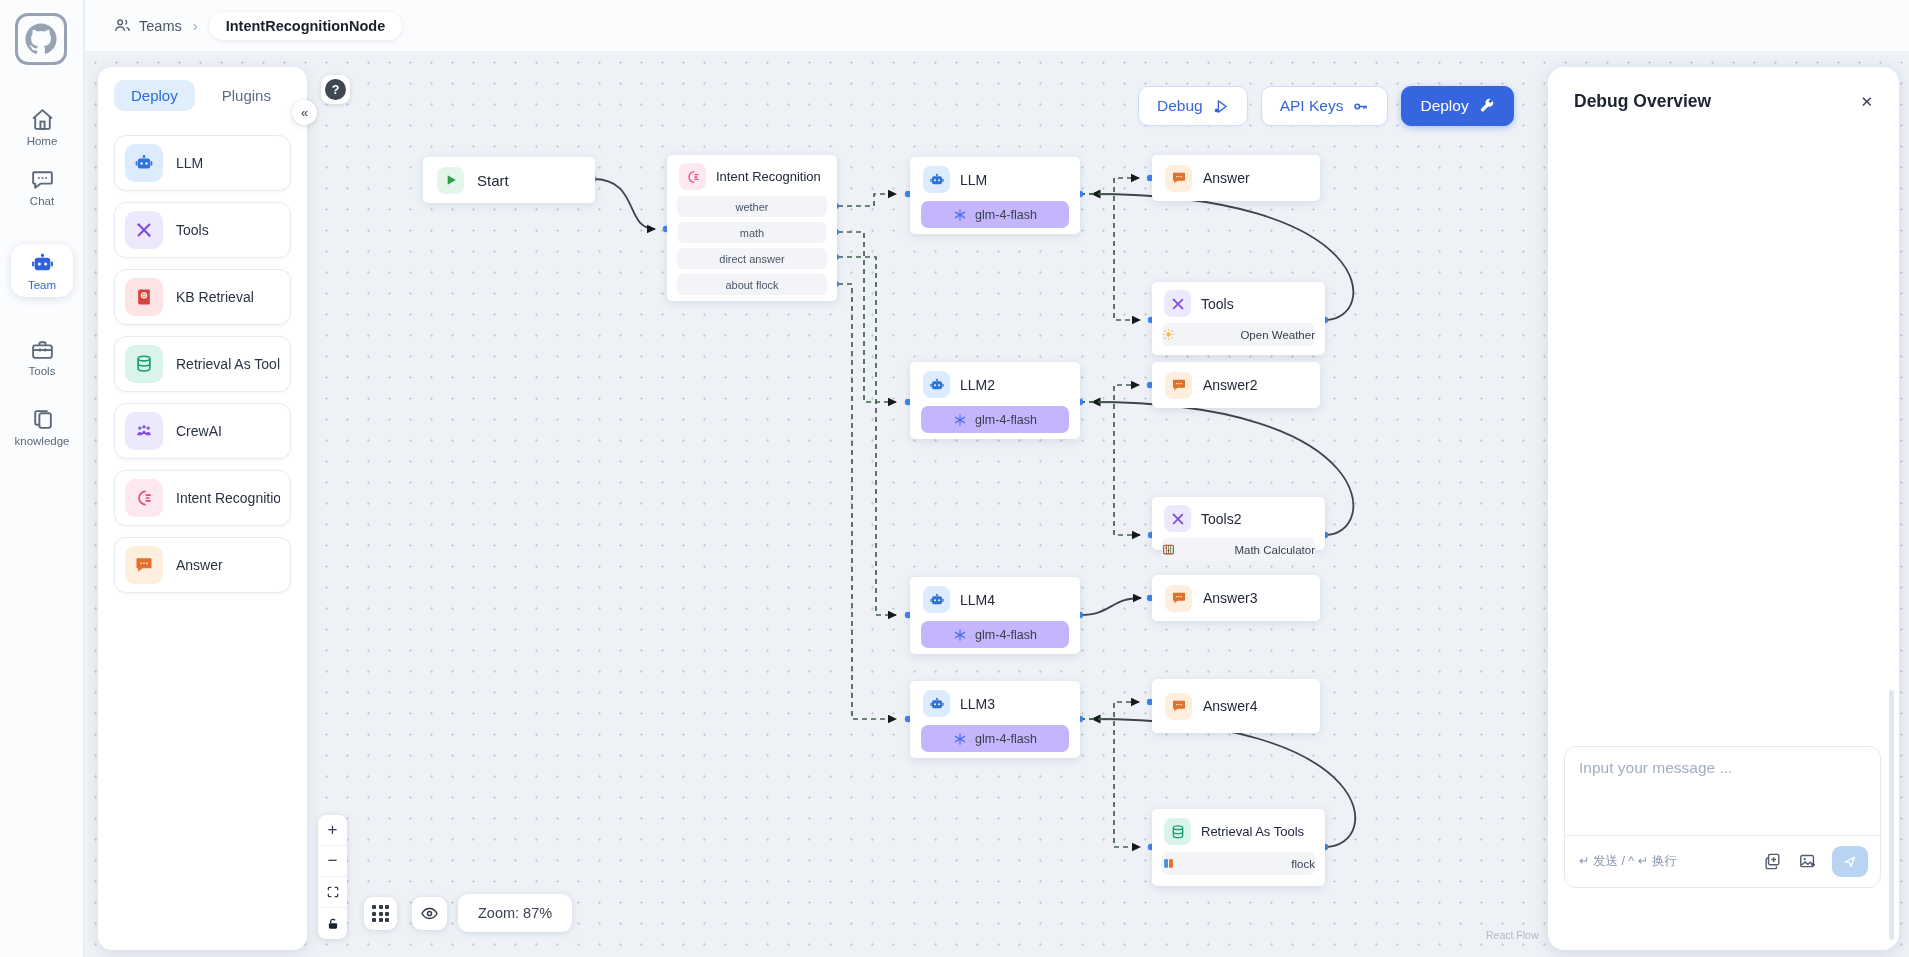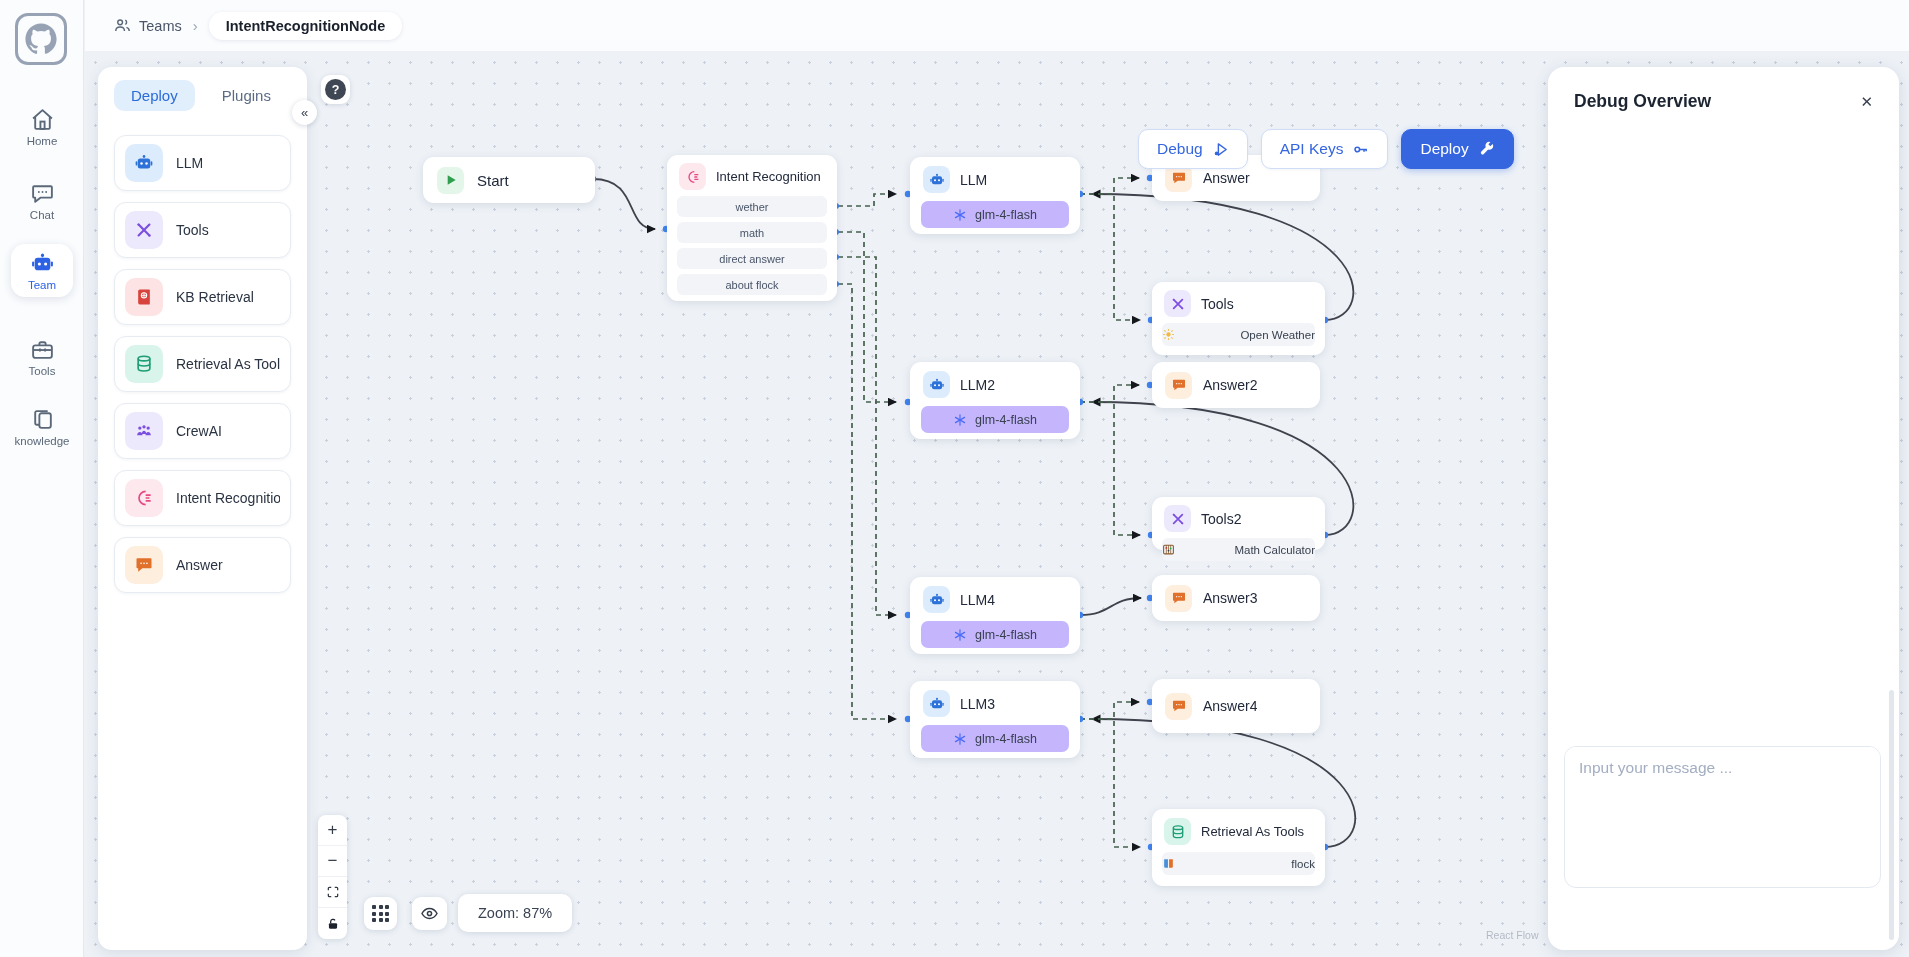--- a/index.html
+++ b/index.html
@@ -31,21 +31,21 @@
 
   
   .canvas { position:absolute; left:85px; top:52px; right:0; bottom:0; background:#eef2f7;
             background-image:radial-gradient(circle,#c8d0dc 1.1px,transparent 1.1px); background-size:21px 21px; }
   .edges { position:absolute; left:0; top:0; z-index:2; pointer-events:none; }
   .edges path.solid  { fill:none; stroke:#40434c; stroke-width:1.8px; }
   .edges path.dashed { fill:none; stroke:#44604c; stroke-width:1.7px; stroke-dasharray:5 4; }
   .edges circle.handle { fill:#3f83f0; }
 
   
-  .node { position:absolute; background:#fff; border-radius:11px; box-shadow:0 2px 9px rgba(45,62,96,.13);
+  .node { position:absolute; background:#fff; border-radius:5px; box-shadow:0 2px 9px rgba(45,62,96,.13);
           z-index:3; }
   .node-head { display:flex; align-items:center; gap:10px; padding:9px 13px 5px; }
   .nicon { width:27px; height:27px; border-radius:8px; display:flex; align-items:center; justify-content:center; flex:0 0 auto; }
   .nicon svg { width:16px; height:16px; }
   .ntitle { font-size:14px; font-weight:500; color:#21293a; white-space:nowrap; overflow:hidden; }
   .node-pill { margin:3px 11px 10px; height:27px; background:#c4b5fd; border-radius:7px;
                display:flex; align-items:center; justify-content:center; gap:8px; font-size:12.5px; color:#39414f; }
   .node-pill svg { width:14px; height:14px; }
   .intent-row { margin:0 10px 5px; height:21px; background:#f2f4f8; border-radius:6px;
                 display:flex; align-items:center; justify-content:center; font-size:11px; color:#4a5568; }
@@ -80,21 +80,21 @@
                   background:#fff; box-shadow:0 1px 5px rgba(45,62,96,.22); z-index:11; display:flex;
                   align-items:center; justify-content:center; font-size:13px; color:#3a4354; cursor:pointer; }
   .help-btn { position:absolute; left:321px; top:75px; width:29px; height:29px; border-radius:9px; background:#fff;
               box-shadow:0 1px 5px rgba(45,62,96,.16); z-index:10; display:flex; align-items:center; justify-content:center; cursor:pointer; }
   .help-btn .qmark { width:21px; height:21px; border-radius:50%; background:#3f4654; color:#fff; font-size:12.5px;
                      font-weight:bold; display:flex; align-items:center; justify-content:center; }
 
   
   .flow-toolbar { position:absolute; left:1138px; top:86px; display:flex; gap:13px; z-index:10; }
   .btn { height:40px; border-radius:10px; display:flex; align-items:center; gap:9px; padding:0 18px;
-         font-size:15.5px; cursor:pointer;margin-top:43px; }
+         font-size:15.5px; cursor:pointer; }
   .btn svg { width:17px; height:17px; }
   .btn.ghost { background:#fff; border:1px solid #cfdef6; color:#3566e0; box-shadow:0 1px 3px rgba(45,62,96,.06); }
   .btn.primary { background:#3566e0; border:1px solid #3566e0; color:#fff; font-weight:500;
                  box-shadow:0 2px 7px rgba(53,102,224,.35); }
 
   
   .ctrl-stack { position:absolute; left:318px; top:815px; width:29px; background:#fff; border-radius:8px;
                 box-shadow:0 1px 6px rgba(45,62,96,.16); z-index:10; }
   .ctrl-cell { height:31px; display:flex; align-items:center; justify-content:center; color:#333b49;
                font-size:17px; cursor:pointer; border-bottom:1px solid #eef0f4; }
@@ -142,21 +142,21 @@
     </div>
 
     <div class="nav-item" style="top:100px">
       <svg viewBox="0 0 24 24" fill="none" stroke="currentColor" stroke-width="1.8">
           <path d="M3 11l9-8 9 8" stroke-linejoin="round"></path>
           <path d="M5 9.5V20a1 1 0 0 0 1 1h12a1 1 0 0 0 1-1V9.5"></path>
           <rect x="10" y="14" width="4" height="7"></rect>
         </svg>
       <span class="nav-label">Home</span>
     </div>
-    <div class="nav-item" style="top:174px">
+    <div class="nav-item" style="top:160px">
       <svg viewBox="0 0 24 24" fill="none" stroke="currentColor" stroke-width="1.8">
           <path d="M4 5h16a1 1 0 0 1 1 1v9a1 1 0 0 1-1 1H10l-5 4v-4H4a1 1 0 0 1-1-1V6a1 1 0 0 1 1-1z" stroke-linejoin="round"></path>
           <circle cx="8.5" cy="10.5" r="0.9" fill="currentColor" stroke="none"></circle>
           <circle cx="12" cy="10.5" r="0.9" fill="currentColor" stroke="none"></circle>
           <circle cx="15.5" cy="10.5" r="0.9" fill="currentColor" stroke="none"></circle>
         </svg>
       <span class="nav-label">Chat</span>
     </div>
     <div class="nav-item active" style="top:244px">
       <svg viewBox="0 0 24 24" fill="currentColor">
@@ -647,17 +647,36 @@
   <div class="zoom-pill">Zoom: 87%</div>
   <div class="attribution">React Flow</div>
 
   <div class="debug-panel">
     <div class="dp-head">
       <span class="dp-title">Debug Overview</span>
       <span class="dp-close">✕</span>
     </div>
     <div class="dp-input">
       <textarea placeholder="Input your message ..." style=""></textarea>
+      <div class="dp-foot">
+        <span class="dp-hint">↵ 发送 / ^ ↵ 换行</span>
+        <svg class="ficon" viewBox="0 0 24 24" fill="none" stroke="currentColor" stroke-width="1.8">
+            <rect x="7" y="3" width="13" height="13" rx="2"></rect>
+            <path d="M7 8H5.5A1.5 1.5 0 0 0 4 9.5v10A1.5 1.5 0 0 0 5.5 21h10a1.5 1.5 0 0 0 1.5-1.5V18"></path>
+            <path d="M13.5 6.5v6M10.5 9.5h6"></path>
+          </svg>
+        <svg class="ficon" viewBox="0 0 24 24" fill="none" stroke="currentColor" stroke-width="1.8">
+            <rect x="3.5" y="4.5" width="16" height="14" rx="2"></rect>
+            <circle cx="8.5" cy="9" r="1.4" fill="currentColor" stroke="none"></circle>
+            <path d="M4.5 16.5l4.5-4 3.5 3 3-2.5 3.5 3.5"></path>
+            <path d="M19 13.5v5M16.5 16h5" stroke-width="2.2"></path>
+          </svg>
+        <span class="send-btn">
+          <svg viewBox="0 0 24 24" fill="none" stroke="currentColor" stroke-width="2">
+              <path d="M4.5 12l14-7-5 14-2.6-6.4z" stroke-linejoin="round"></path>
+            </svg>
+        </span>
+      </div>
     </div>
     <div class="dp-scroll"></div>
   </div>
 
 </div>
 
 </body></html>

